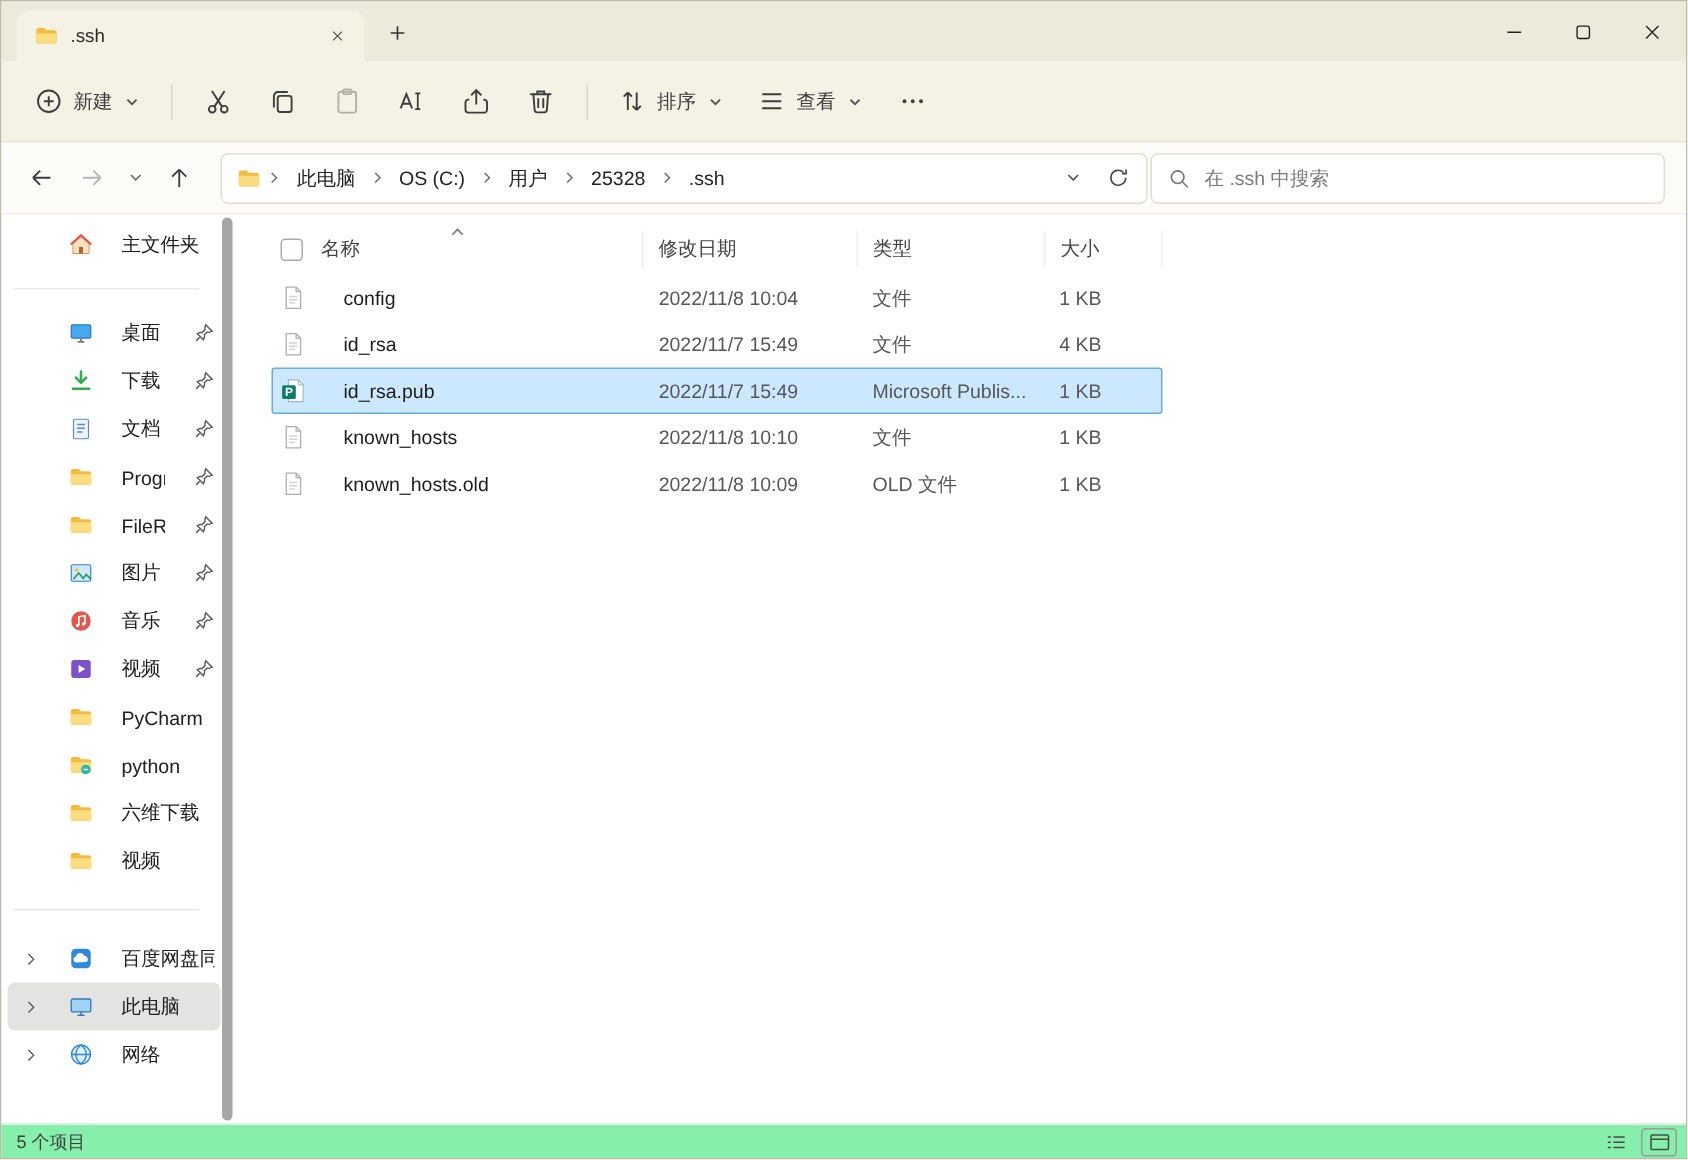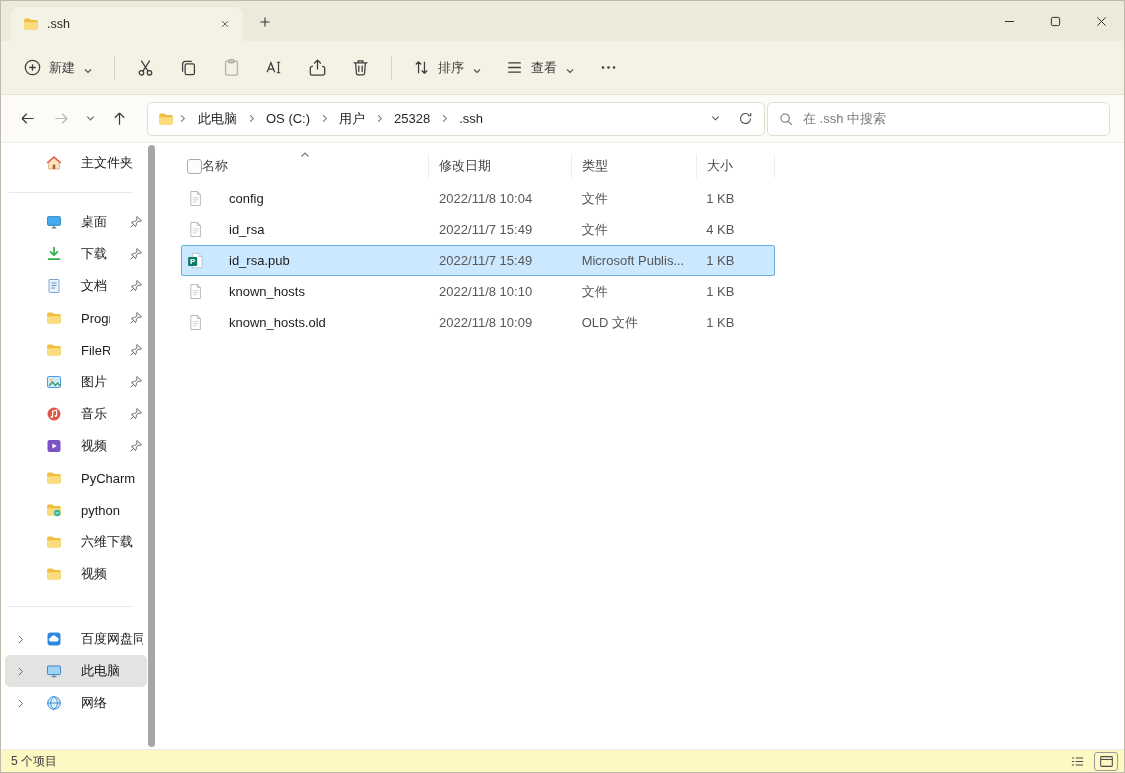--- a/index.html
+++ b/index.html
@@ -16,21 +16,21 @@
   .tabclose { width:20px; height:20px; display:flex; align-items:center; justify-content:center; border-radius:4px; color:#555; }
   .newtab { width:28px; height:28px; margin:0 0 5px 8px; display:flex; align-items:center; justify-content:center; color:#333; border-radius:4px; }
   .wincontrols { position:absolute; right:0; top:0; height:40px; display:flex; }
   .winbtn { width:46px; height:100%; display:flex; align-items:center; justify-content:center; color:#222; }
   svg { display:block; }
   .i16 svg { width:16px; height:16px; } .i17 svg { width:17px; height:17px; }
   .i19 svg { width:19px; height:19px; } .i12 svg { width:12px; height:12px; }
 
   
   .toolbar { height:54px; flex:0 0 auto; background:var(--titlebar-bg,#f4f1e5); border-bottom:1px solid #e6e3d6; display:flex; align-items:center; padding:0 12px; gap:2px; }
-  .tbtn { display:flex; align-items:flex-end; gap:7px; padding:8px 10px; border-radius:5px; color:#3d3d3d; }
+  .tbtn { display:flex; align-items:center; gap:7px; padding:8px 10px; border-radius:5px; color:#3d3d3d; }
   .tbtn.icon-only { padding:8px 11px; }
   .tbtn .chev { color:#555; }
   .tbtn.disabled { color:#b3b0a4; }
   .tactions { display:flex; align-items:center; gap:2px; }
   .tsep { width:1px; height:24px; background:#d9d5c6; margin:0 8px; }
 
   
   .navrow { height:48px; flex:0 0 auto; background:#fcfbf8; border-bottom:1px solid #ececea; display:flex; align-items:center; padding:0 14px 0 10px; gap:2px; }
   .navbtn { width:32px; height:32px; display:flex; align-items:center; justify-content:center; color:#3c3c3c; border-radius:5px; }
   .navbtn.small { width:22px; color:#6b6b6b; }
@@ -59,35 +59,35 @@
   .sb-divider.big { margin:16px 14px 16px 8px; }
   .sb-scroll { position:absolute; right:1px; top:2px; bottom:2px; width:9px; }
   .sb-scroll .thumb { position:absolute; left:1px; top:0; bottom:0; width:7px; background:#a6a6a6; border-radius:4px; }
 
   
   .main { flex:1; padding:6px 0 0 24px; min-width:0; }
   .listheader { display:flex; height:34px; align-items:center; position:relative; width:594px; color:#444; }
   .sortcaret { position:absolute; left:118px; top:0; color:#777; }
   .sortcaret svg { width:12px; height:12px; }
   .hcell { height:24px; display:flex; align-items:center; padding:0 10px; border-right:1px solid #ededeb; }
-  .hcell.name { width:248px; padding-left:6px; }
+  .hcell.name { width:248px; padding-left:6px; gap:12px; }
   .hcell.date { width:143px;align-items:center; }
   .hcell.type { width:125px; }
   .hcell.size { width:78px; }
   .hcheckbox { width:15px; height:15px; border:1px solid #ababab; border-radius:3px; background:#fdfdfd; flex:0 0 auto; }
   .frow { display:flex; height:31px; align-items:center; width:594px; border:1px solid transparent; border-radius:2px; }
   .frow.selected { background:var(--selection-bg,#cce8ff); border-color:var(--selection-border,#66aede); }
   .fcell { padding:0 10px; white-space:nowrap; overflow:hidden; }
   .fname { width:248px; display:flex; align-items:center; gap:25px; padding-left:5px; color:#1c1c1c; }
   .fdate { width:143px; color:#575757; }
   .ftype { width:125px; color:#575757; }
   .fsize { width:78px; color:#575757; text-align:left; }
 
   
-  .statusbar { height:23px; flex:0 0 auto; border-top:1px solid #ebebe9; display:flex; align-items:center; padding:0 6px 0 10px; font-size:12px; color:#3f3f3f; background:#fef9c3; }
+  .statusbar { height:23px; flex:0 0 auto; border-top:1px solid #ebebe9; display:flex; align-items:center; padding:0 6px 0 10px; font-size:12px; color:#3f3f3f; background:#86efac; }
   .viewtoggles { margin-left:auto; display:flex; gap:5px; align-items:center; }
   .vbtn { width:24px; height:19px; display:flex; align-items:center; justify-content:center; color:#4a4a4a; border:1px solid transparent; border-radius:3px; }
   .vbtn.active { border-color:#9a9a9a; }
   .vbtn svg { width:15px; height:15px; }
 </style>
 </head>
 <body>
 
 <div class="window">
 

